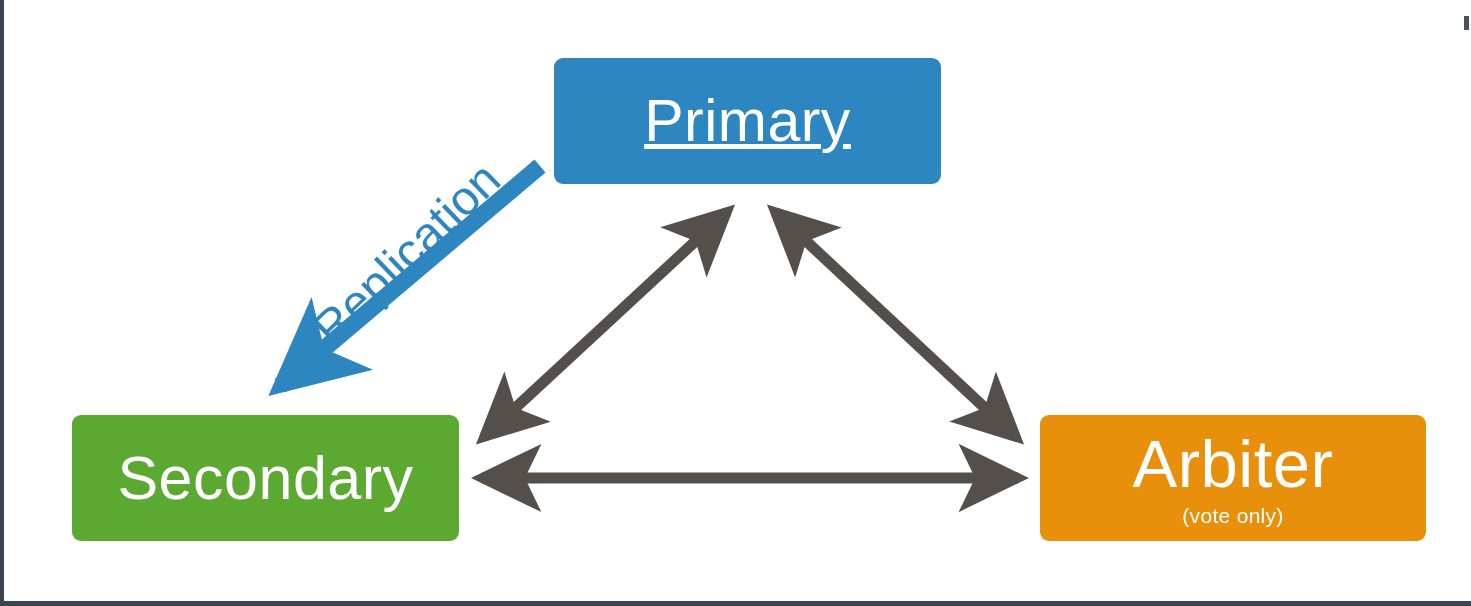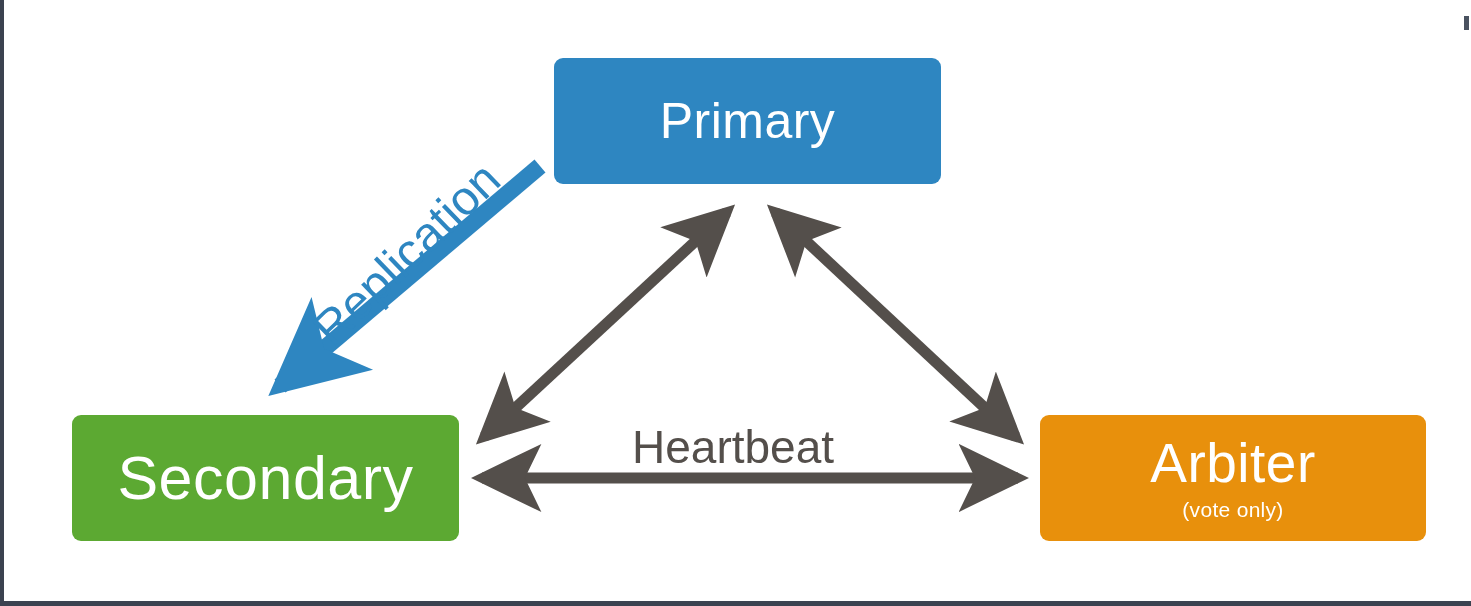--- a/index.html
+++ b/index.html
@@ -53,33 +53,33 @@
   .node-sub {
     font-size: 21px;
     margin-top: 8px;
     letter-spacing: 0.3px;
   }
 
   #node-primary {
     left: 554px; top: 58px;
     width: 387px; height: 126px;
   }
-  #node-primary .node-label { font-size: 50px; }
+  #node-primary .node-label { font-size: 59px; text-decoration: underline; }
 
   #node-secondary {
     left: 72px; top: 415px;
     width: 387px; height: 126px;
   }
   #node-secondary .node-label { font-size: 61px; }
 
   #node-arbiter {
     left: 1040px; top: 415px;
     width: 386px; height: 126px;
   }
-  #node-arbiter .node-label { font-size: 55px; }
+  #node-arbiter .node-label { font-size: 67px; }
 
   svg.edges {
     position: absolute;
     left: 0; top: 0;
     width: 1471px;
     height: 606px;
     overflow: visible;
   }
 
   .edge-label {
@@ -139,15 +139,14 @@
     <span class="node-label">Secondary</span>
   </div>
 
   <div class="node" id="node-arbiter" style="background:#e8900c;">
     <span class="node-label">Arbiter</span>
     <span class="node-sub">(vote only)</span>
   </div>
 
   <div class="edge-label" id="label-replication" style="color:#2e86c1;">Replication</div>
 
-  <div class="edge-label" id="label-heartbeat" style="color:#544f4b;">Heartbeat</div>
 
 </div>
 
 </body></html>

